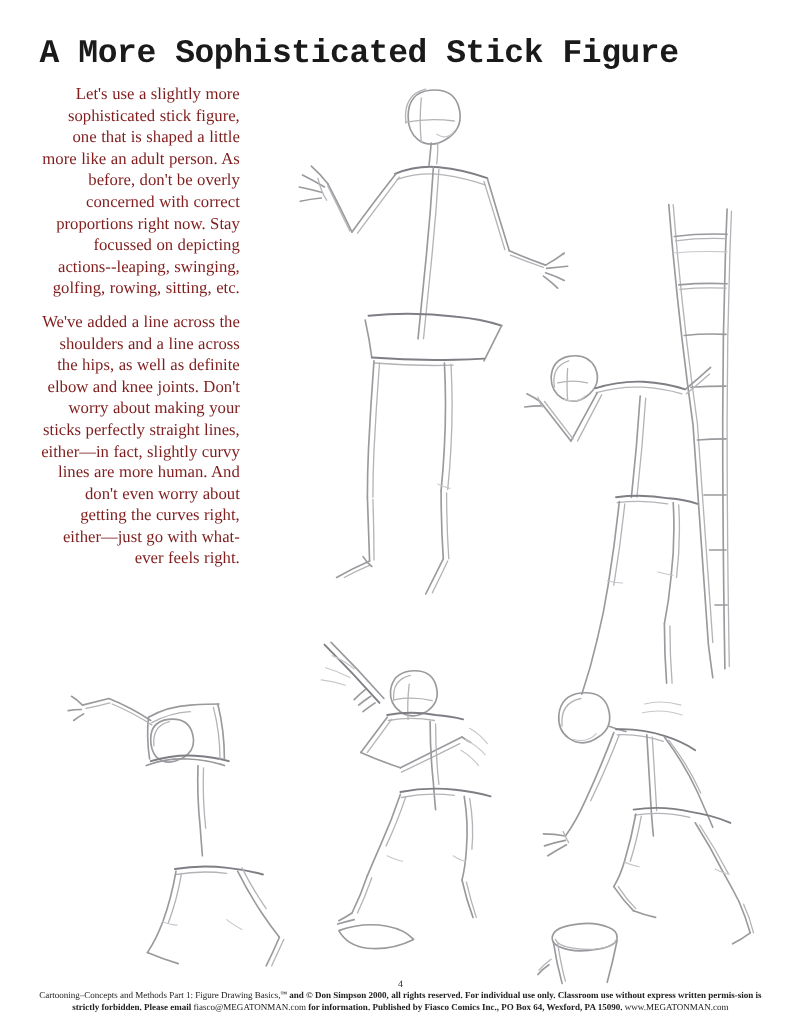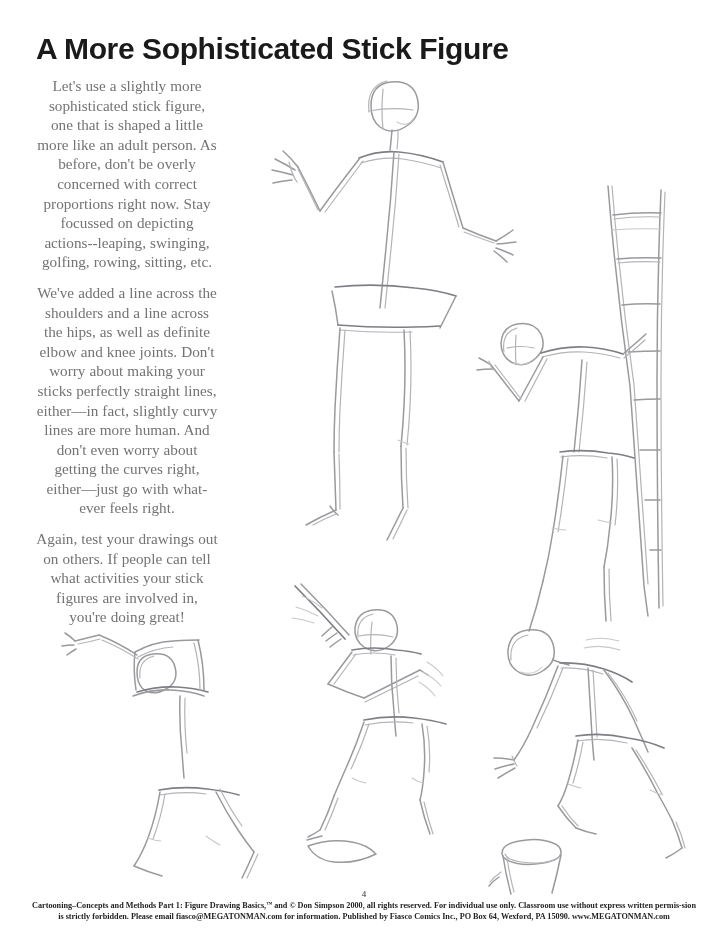--- a/index.html
+++ b/index.html
@@ -12,41 +12,41 @@
     width: 728px;
     height: 942px;
     background: #ffffff;
     overflow: hidden;
     font-family: "Liberation Serif", "DejaVu Serif", serif;
   }
   .page-title {
     position: absolute;
     left: 36px;
     top: 32px;
-    font-family: Liberation Sans, sans-serif;
+    font-family: Liberation Mono, monospace;
     font-weight: bold;
     font-size: 30px;
     letter-spacing: -0.4px;
     color: #1a1a1a;
     margin: 0;
     white-space: nowrap;
   }
   .text-column {
     position: absolute;
     left: 36px;
     top: 76px;
     width: 182px;
   }
   .body-par {
     margin: 0 0 11px 0;
     font-family: "Liberation Serif", "DejaVu Serif", serif;
     font-size: 15.2px;
     line-height: 19.6px;
-    color: #737373;
-    text-align: center;
+    color: #7f1d1d;
+    text-align: right;
     word-spacing: 0.3px;
   }
   .art-layer {
     position: absolute;
     left: 0;
     top: 0;
     width: 728px;
     height: 942px;
     pointer-events: none;
   }
@@ -97,39 +97,38 @@
     font-family: "Liberation Serif", "DejaVu Serif", serif;
     font-size: 8.2px;
     line-height: 11.3px;
     color: #232323;
     font-weight: bold;
   }
   .footer .reg {
     font-weight: bold;
   }
   .footer .bold {
-    font-weight: bold;
+    font-weight: normal;
     text-align: right;
   }
   .sup {
     font-size: 6px;
     vertical-align: 2px;
   }
 </style>
 </head>
 <body>
 
 <div class="page">
 
   <h1 class="page-title">A More Sophisticated Stick Figure</h1>
 
   <div class="text-column">
     <p class="body-par">Let's use a slightly more sophisticated stick figure, one that is shaped a little more like an adult person.  As before, don't be overly concerned with correct proportions right now.  Stay focussed on depicting actions--leaping, swinging, golfing, rowing, sitting, etc.</p>
     <p class="body-par">We've added a line across the shoulders and a line across the hips, as well as definite elbow and knee joints.  Don't worry about making your sticks perfectly straight lines, either—in fact, slightly curvy lines are more human.  And don't even worry about getting the curves right, either—just go with what-ever feels right.</p>
-    <p class="body-par">Again, test your drawings out on others.  If people can tell what activities your stick figures are involved in, you're doing great!</p>
   </div>
 
   <svg class="art-layer" viewBox="0 0 728 942">
 
     <g>
 
       <path class="pencil" d="M371 106 q0 -22 20 -24 q21 -2 26 15 q5 18 -9 28 q-15 11 -28 2 q-9 -7 -9 -21 z"></path>
       <path class="pencil-soft" d="M369 112 q-3 -26 18 -31"></path>
 
       <path class="pencil-soft" d="M369 111 q22 -4 44 -1"></path>

